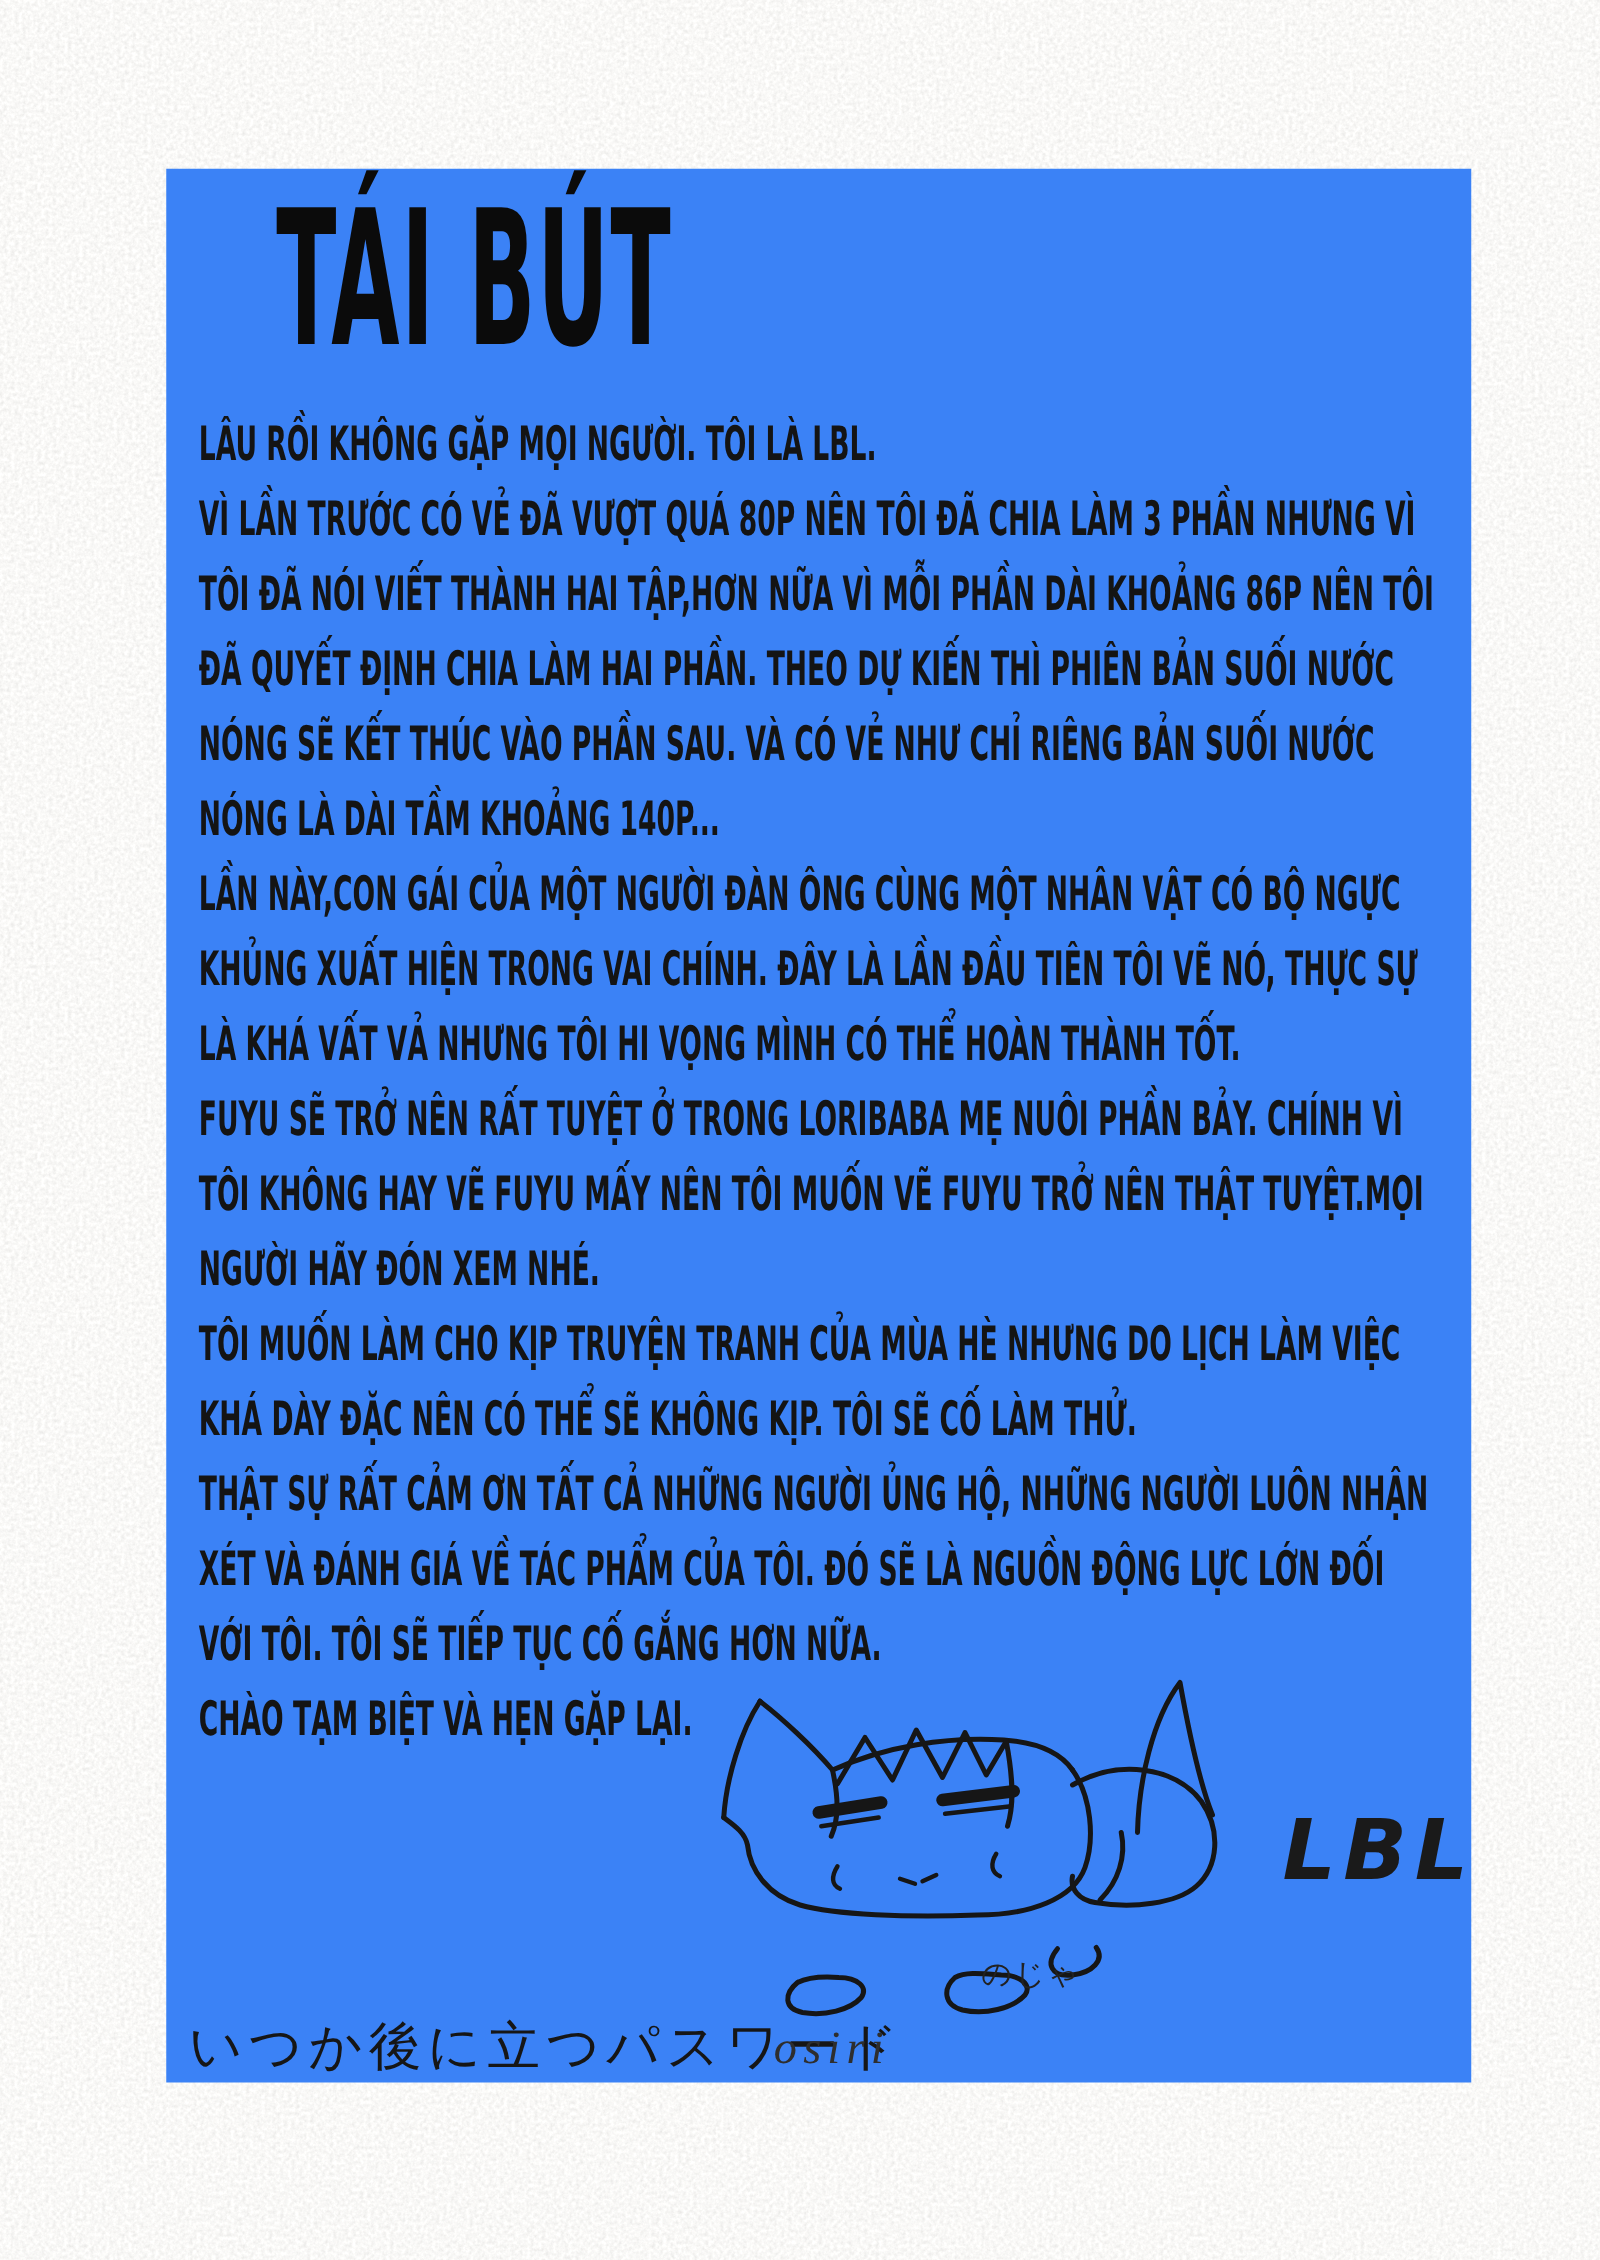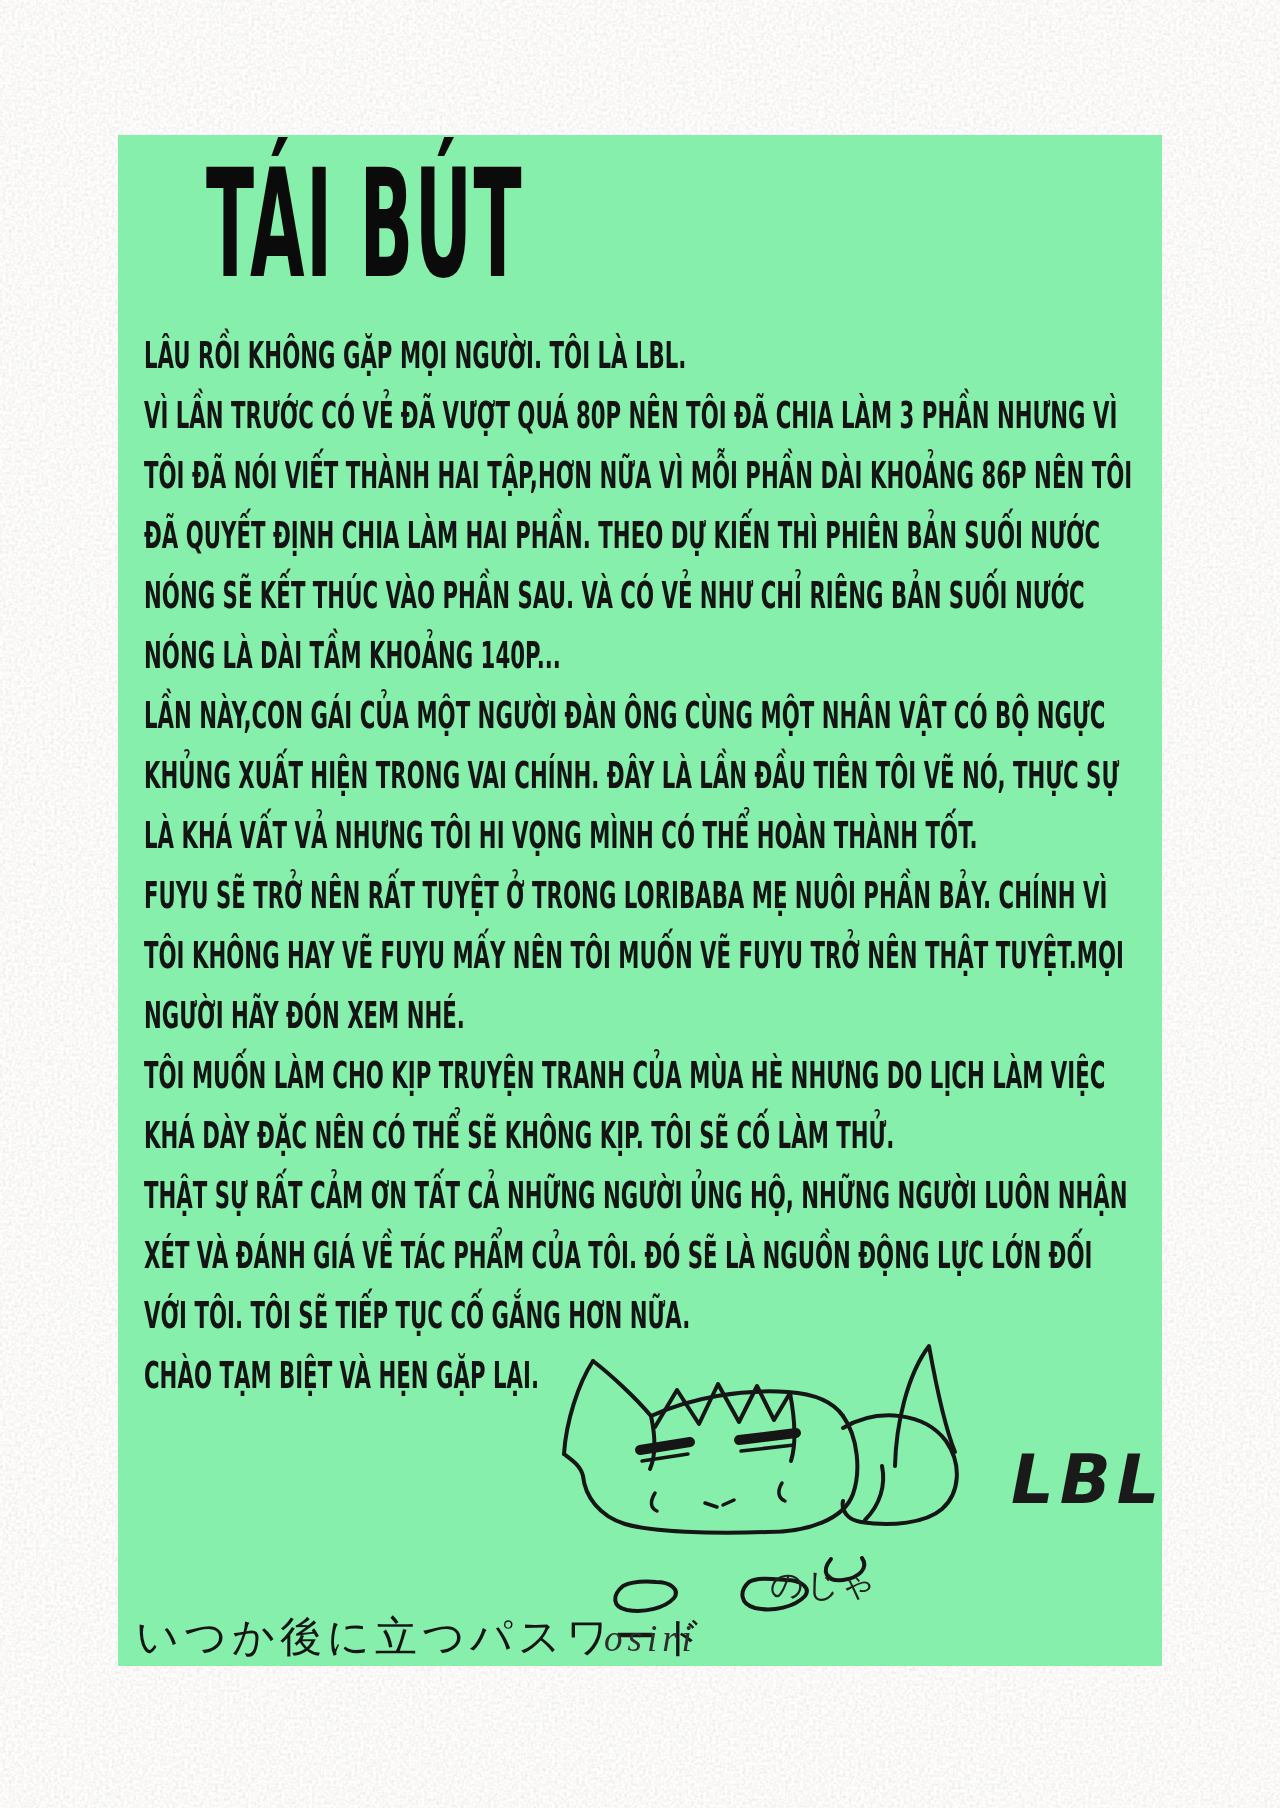--- a/index.html
+++ b/index.html
@@ -3,22 +3,22 @@
 <meta charset="utf-8">
 <style>
   html,body{margin:0;padding:0;}
   body{
     width:1280px;height:1808px;position:relative;overflow:hidden;
     background:#e6e5e2;
     font-family:"DejaVu Sans",sans-serif;
   }
   .texture{position:absolute;left:0;top:0;width:1280px;height:1808px;display:block;}
   .page{
-    position:absolute;left:118px;top:135px;width:1044px;height:1531px;
-    background:#86efac;overflow:hidden;
+    position:absolute;left:133px;top:135px;width:1044px;height:1531px;
+    background:#3b82f6;overflow:hidden;
   }
   .title{
     position:absolute;left:88px;top:14px;
     font-size:150px;line-height:1;font-weight:bold;color:#0b0b0b;
     letter-spacing:3px;white-space:nowrap;
     transform:scaleX(0.47);transform-origin:left top;
   }
   .body-text{
     position:absolute;left:26px;top:190px;
     transform:scaleX(0.56);transform-origin:left top;
@@ -29,21 +29,21 @@
     white-space:nowrap;letter-spacing:0px;
   }
   .sketch{position:absolute;left:425px;top:1198px;width:430px;height:295px;}
   .signature{
     position:absolute;left:893px;top:1306px;
     font-size:67px;font-weight:bold;font-style:italic;color:#1a1a1a;
     letter-spacing:6px;white-space:nowrap;
   }
   .sketch-caption{
     position:absolute;left:652px;top:1428px;
-    font-size:33px;color:#222;white-space:nowrap;letter-spacing:2px;
+    font-size:24px;color:#222;white-space:nowrap;letter-spacing:2px;
     font-family:"DejaVu Sans",sans-serif;
   }
   .footer-left{
     position:absolute;left:18px;top:1474px;
     font-family:"DejaVu Serif",serif;font-weight:normal;
     font-size:42px;color:#161616;letter-spacing:5px;white-space:nowrap;
   }
   .footer-right{
     position:absolute;left:486px;top:1482px;
     font-family:Liberation Serif, serif;font-style:oblique;

